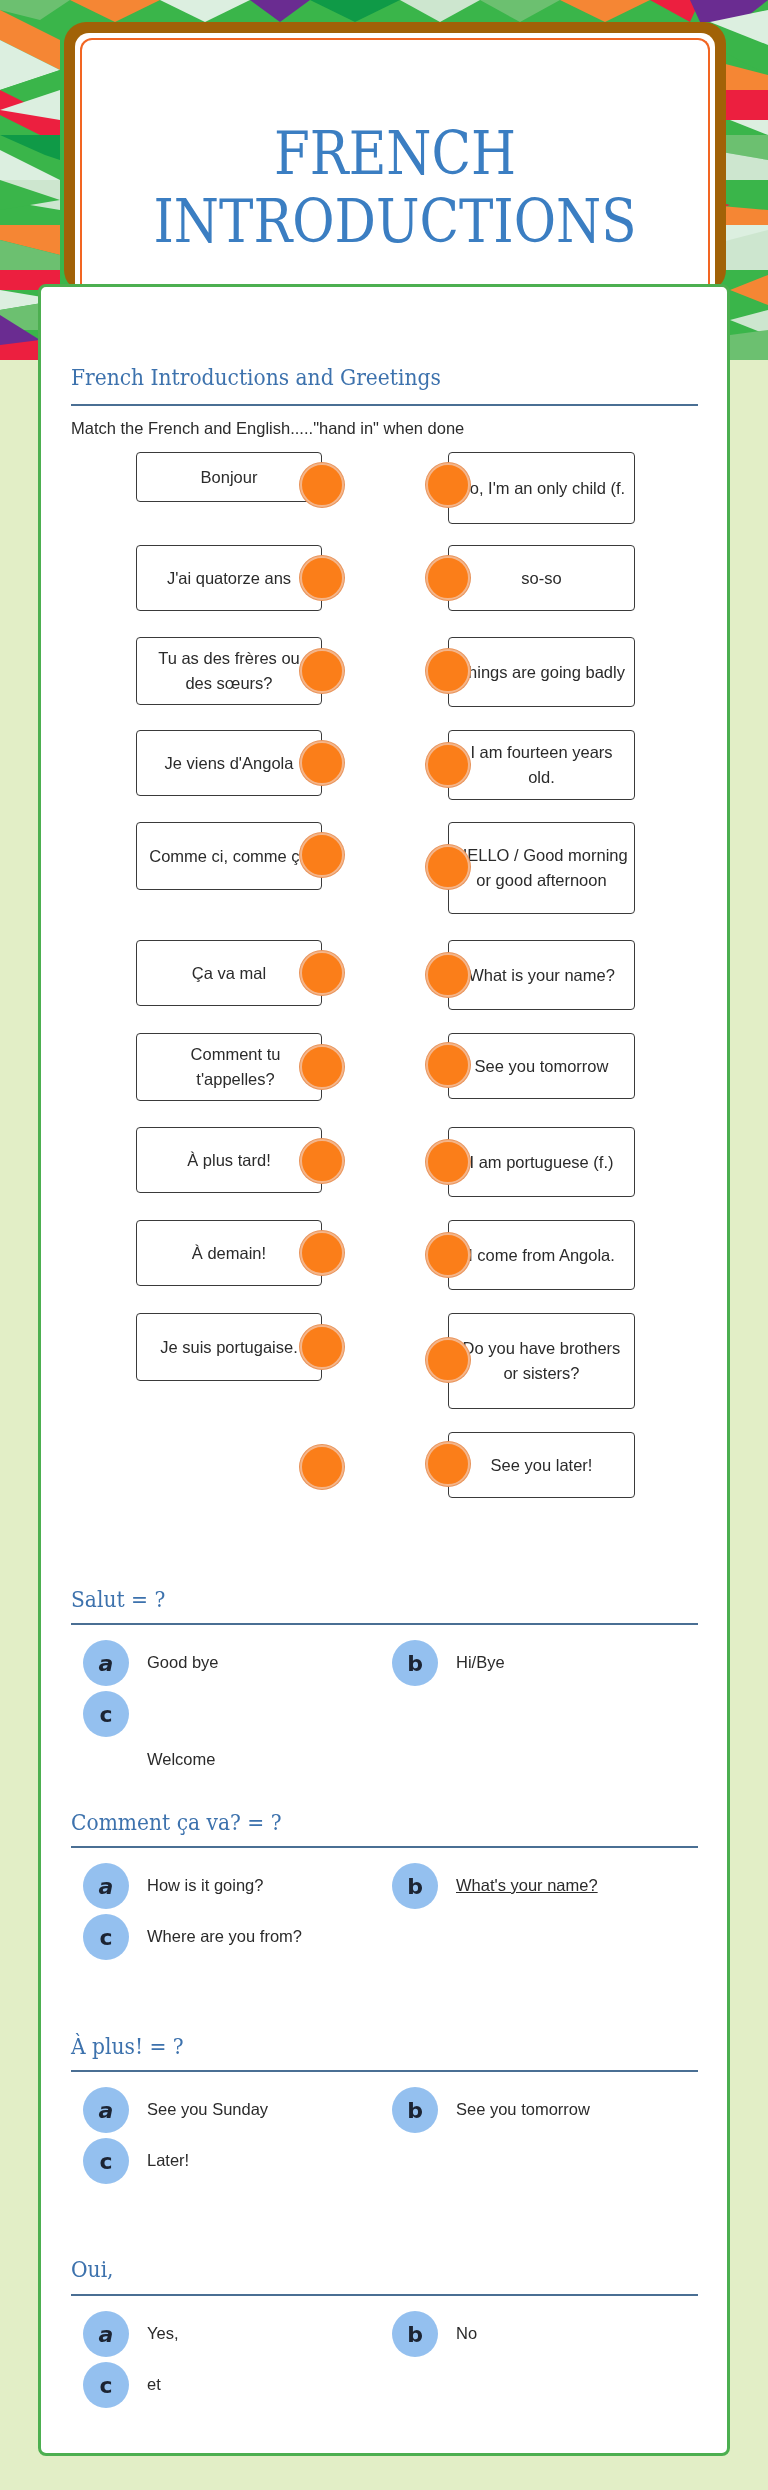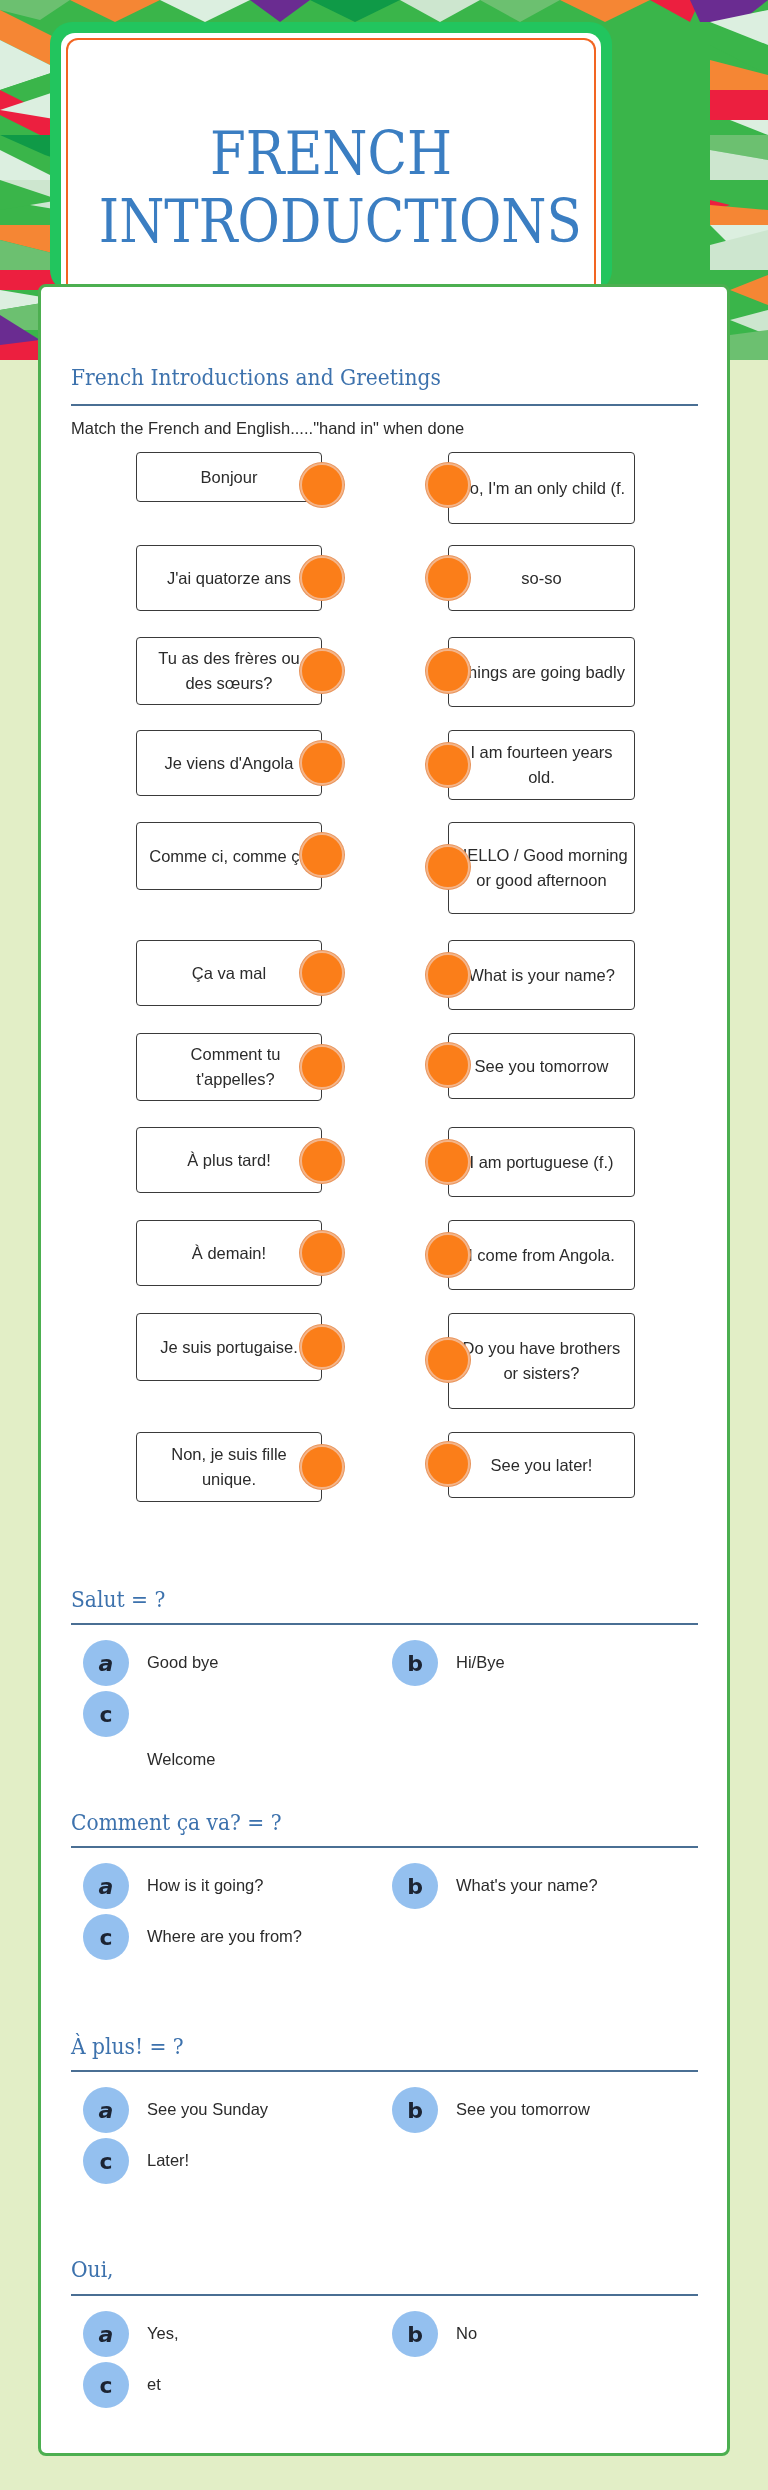--- a/index.html
+++ b/index.html
@@ -4,21 +4,21 @@
 <style>
   * { box-sizing: border-box; margin: 0; padding: 0; }
   html, body { width: 768px; height: 2490px; overflow: hidden; }
   body { background: #e2eec6; position: relative; font-family: "Liberation Sans", "DejaVu Sans", sans-serif; color: #2b2b2b; }
 
   
   .banner-bg { position: absolute; left: 0; top: 0; width: 768px; height: 360px; overflow: hidden; background: #3ab54a; }
   .banner-bg svg { display: block; }
 
   
-  .title-frame { position: absolute; left: 50px; top: 22px; width: 562px; height: 270px; background: #22c55e; border-radius: 22px; }
+  .title-frame { position: absolute; left: 64px; top: 22px; width: 662px; height: 270px; background: #a16207; border-radius: 22px; }
   .title-inner { position: absolute; left: 11px; top: 11px; right: 11px; bottom: 0; background: #fff; border-radius: 14px 14px 0 0; }
   .title-inner-line { position: absolute; left: 5px; top: 5px; right: 5px; bottom: 0; border: 2px solid #f26522; border-bottom: none; border-radius: 12px 12px 0 0; }
   .title-text { position: absolute; left: 0; right: 0; top: 86px; text-align: center; font-family: "DejaVu Serif", "Liberation Serif", serif; font-size: 60px; line-height: 68px; color: #3b7ec2; letter-spacing: 0px; font-weight: normal; transform: scaleX(0.86); }
 
   
   .card { position: absolute; left: 38px; top: 284px; width: 692px; height: 2172px; background: #fff; border: 3px solid #4caf50; border-radius: 8px; }
 
   .section-title { position: absolute; left: 30px; font-family: "DejaVu Serif", "Liberation Serif", serif; font-size: 22px; color: #3d72ad; transform-origin: left center; transform: scaleX(0.92); white-space: nowrap; }
   .section-rule { position: absolute; left: 30px; width: 627px; height: 2px; background: #4a6f94; }
   .instructions { position: absolute; left: 30px; font-size: 16.5px; color: #2b2b2b; }
@@ -144,40 +144,39 @@
   <div class="match-box left" style="top:933px;height:66px;">À demain!</div>
   <div class="dot" style="left:259px;top:944px;"></div>
   <div class="match-box right" style="top:933px;height:70px;">I come from Angola.</div>
   <div class="dot" style="left:385px;top:946px;"></div>
 
   <div class="match-box left" style="top:1026px;height:68px;">Je suis portugaise.</div>
   <div class="dot" style="left:259px;top:1038px;"></div>
   <div class="match-box right" style="top:1026px;height:96px;">Do you have brothers or sisters?</div>
   <div class="dot" style="left:385px;top:1051px;"></div>
 
-  <div class="match-box left" style="top:1145px;height:70px;">Non, je suis fille unique.</div>
   <div class="dot" style="left:259px;top:1158px;"></div>
   <div class="match-box right" style="top:1145px;height:66px;">See you later!</div>
   <div class="dot" style="left:385px;top:1155px;"></div>
 
   <div class="section-title" style="top:1300px;">Salut  = ?</div>
   <div class="section-rule" style="top:1336px;"></div>
   <div class="choice-badge" style="left:42px;top:1353px;">a</div>
   <div class="choice-text" style="left:106px;top:1366px;">Good bye</div>
   <div class="choice-badge upright" style="left:351px;top:1353px;">b</div>
   <div class="choice-text" style="left:415px;top:1366px;">Hi/Bye</div>
   <div class="choice-badge upright" style="left:42px;top:1404px;">c</div>
   <div class="choice-text" style="left:106px;top:1417px;margin-top:46px;">Welcome</div>
 
   <div class="section-title" style="top:1523px;">Comment ça va?  = ?</div>
   <div class="section-rule" style="top:1559px;"></div>
   <div class="choice-badge" style="left:42px;top:1576px;">a</div>
   <div class="choice-text" style="left:106px;top:1589px;">How is it going?</div>
   <div class="choice-badge upright" style="left:351px;top:1576px;">b</div>
-  <div class="choice-text" style="left:415px;top:1589px;">What's your name?</div>
+  <div class="choice-text" style="left:415px;top:1589px;text-decoration:underline;">What's your name?</div>
   <div class="choice-badge upright" style="left:42px;top:1627px;">c</div>
   <div class="choice-text" style="left:106px;top:1640px;">Where are you from?</div>
 
   <div class="section-title" style="top:1747px;">À plus!  = ?</div>
   <div class="section-rule" style="top:1783px;"></div>
   <div class="choice-badge" style="left:42px;top:1800px;">a</div>
   <div class="choice-text" style="left:106px;top:1813px;">See you Sunday</div>
   <div class="choice-badge upright" style="left:351px;top:1800px;">b</div>
   <div class="choice-text" style="left:415px;top:1813px;">See you tomorrow</div>
   <div class="choice-badge upright" style="left:42px;top:1851px;">c</div>

